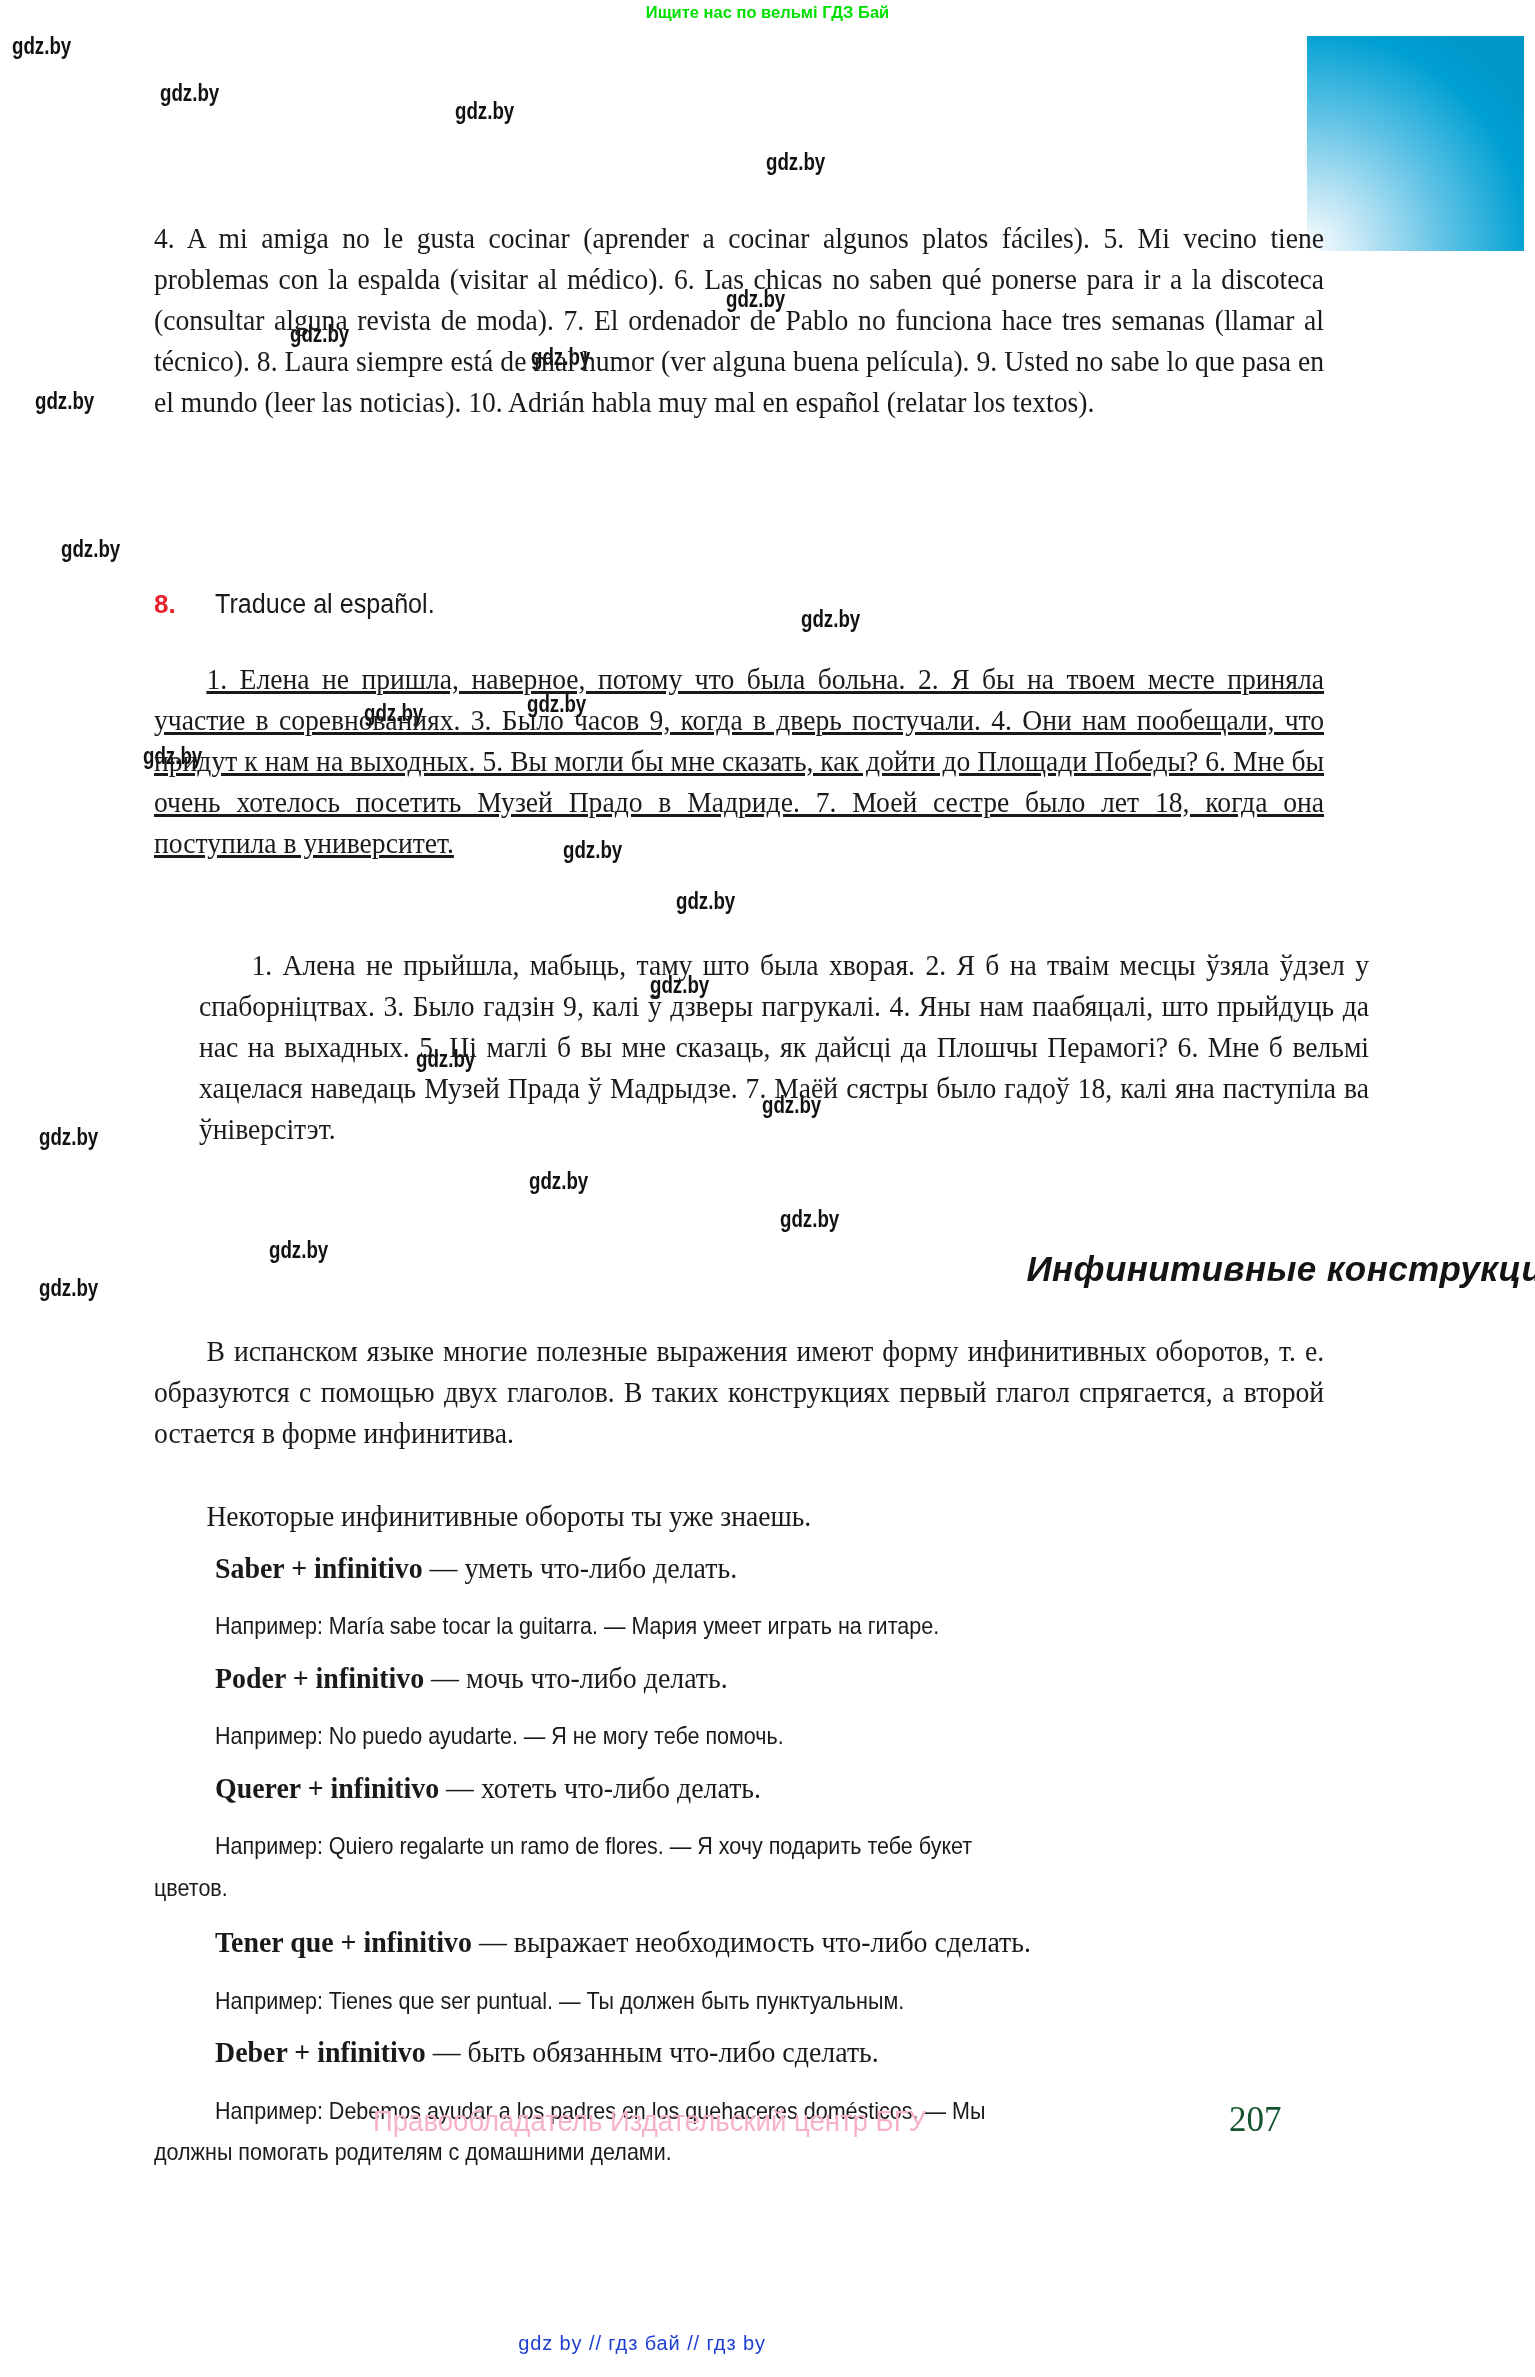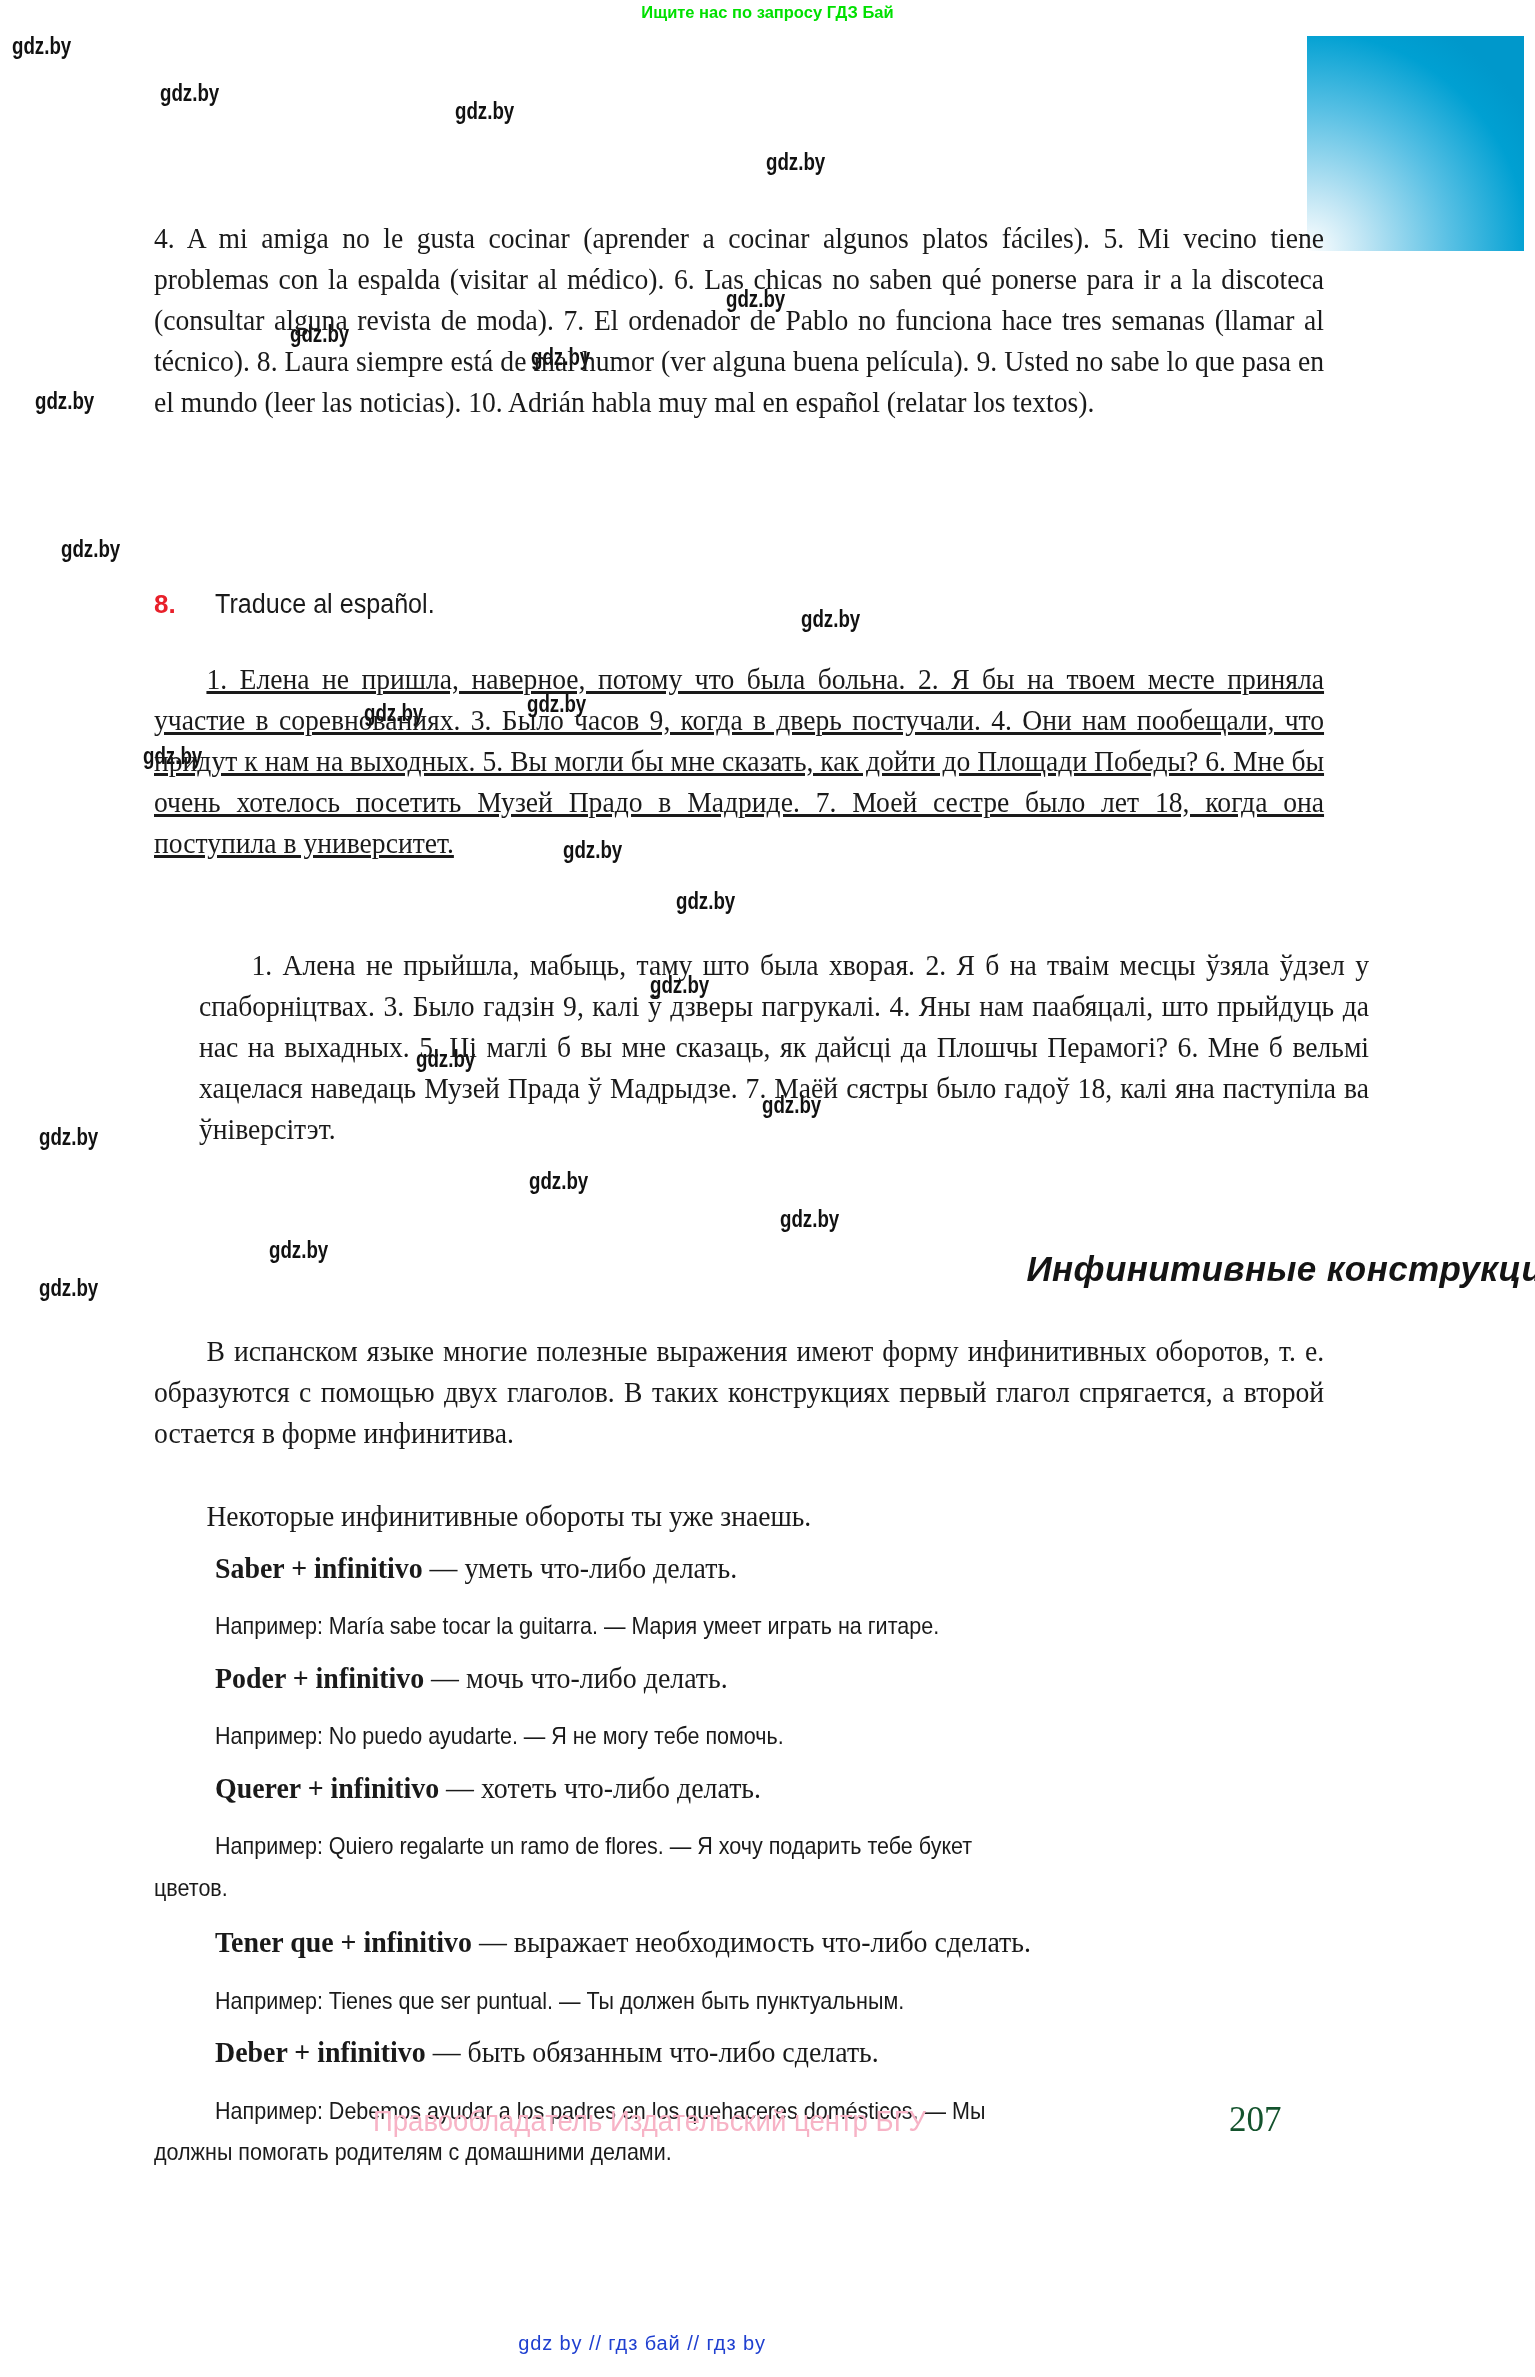--- a/index.html
+++ b/index.html
@@ -172,21 +172,21 @@
     text-align: center;
     font-family: "Liberation Sans", sans-serif;
     font-size: 20px;
     color: #2040d0;
     letter-spacing: 0.9px;
   }
 </style>
 </head>
 <body>
 
-<div class="promo-top">Ищите нас по запросу ГДЗ Бай</div>
+<div class="promo-top">Ищите нас по вельмі ГДЗ Бай</div>
 
 <div class="corner-block"></div>
 
 <div id="watermark-layer">
     <div class="wm" style="left: 12px; top: 33px;">gdz.by</div>
     <div class="wm" style="left: 160px; top: 80px;">gdz.by</div>
     <div class="wm" style="left: 455px; top: 98px;">gdz.by</div>
     <div class="wm" style="left: 766px; top: 149px;">gdz.by</div>
     <div class="wm" style="left: 726px; top: 286px;">gdz.by</div>
     <div class="wm" style="left: 290px; top: 321px;">gdz.by</div>

